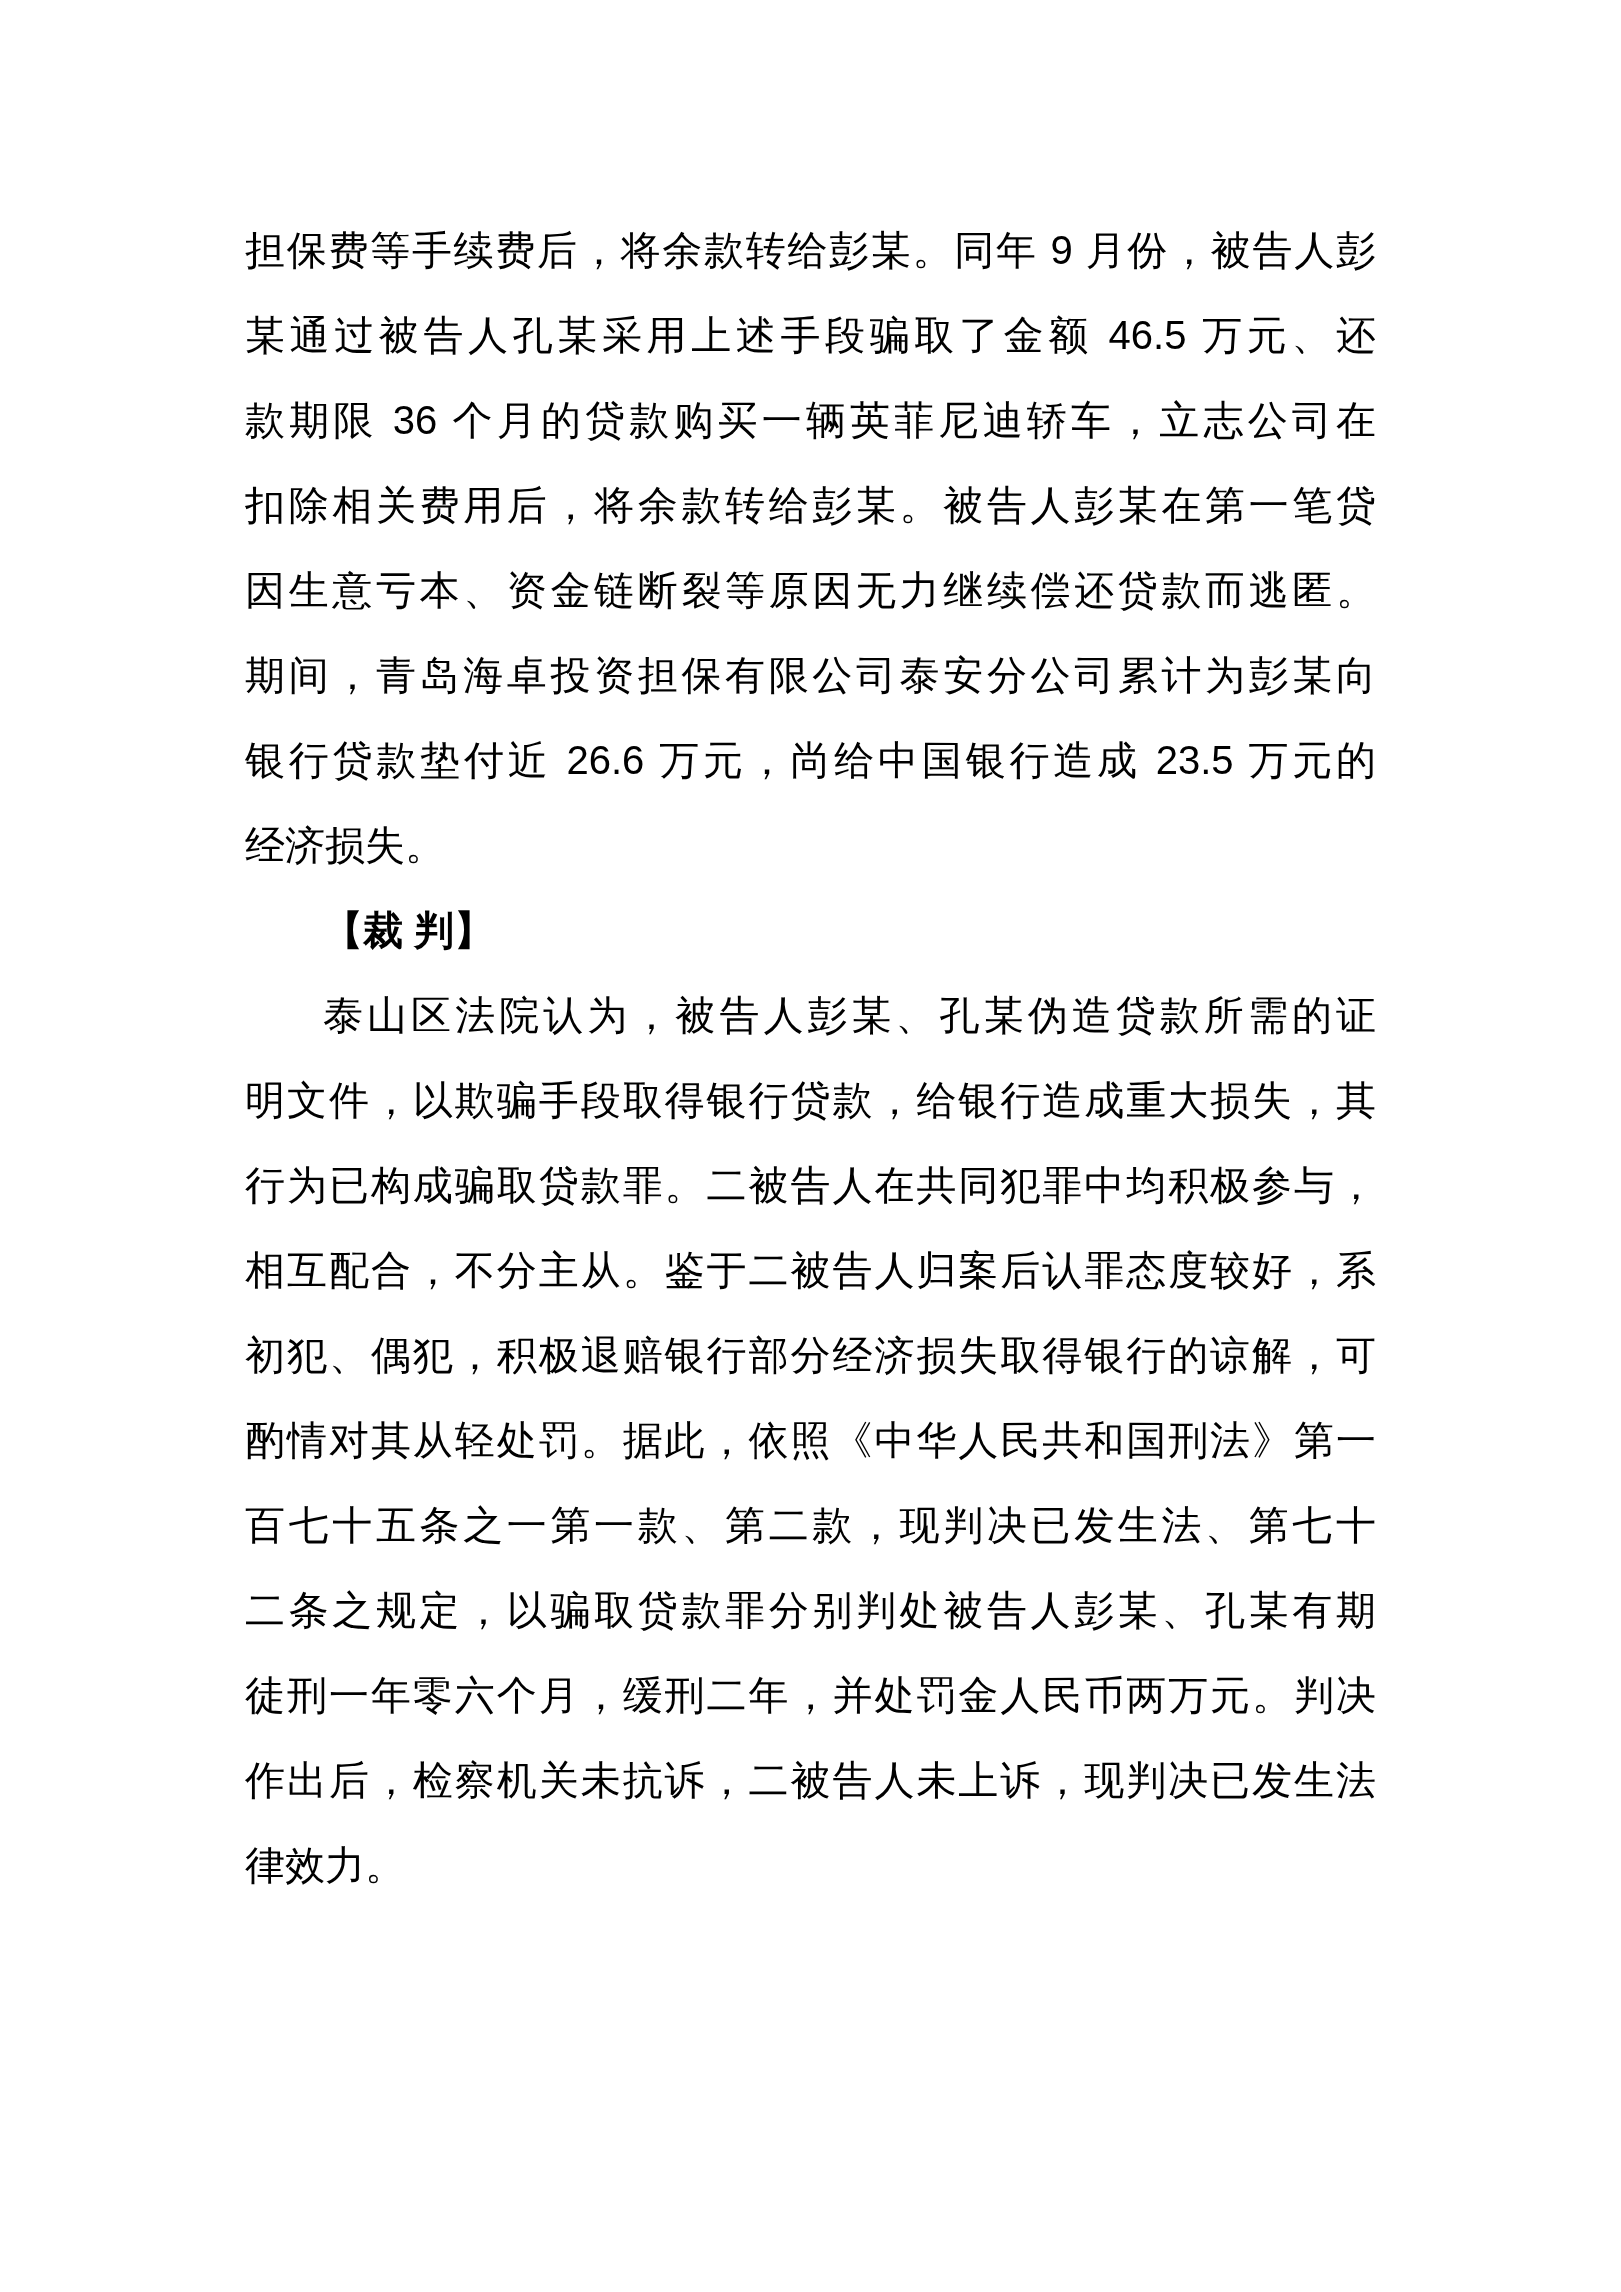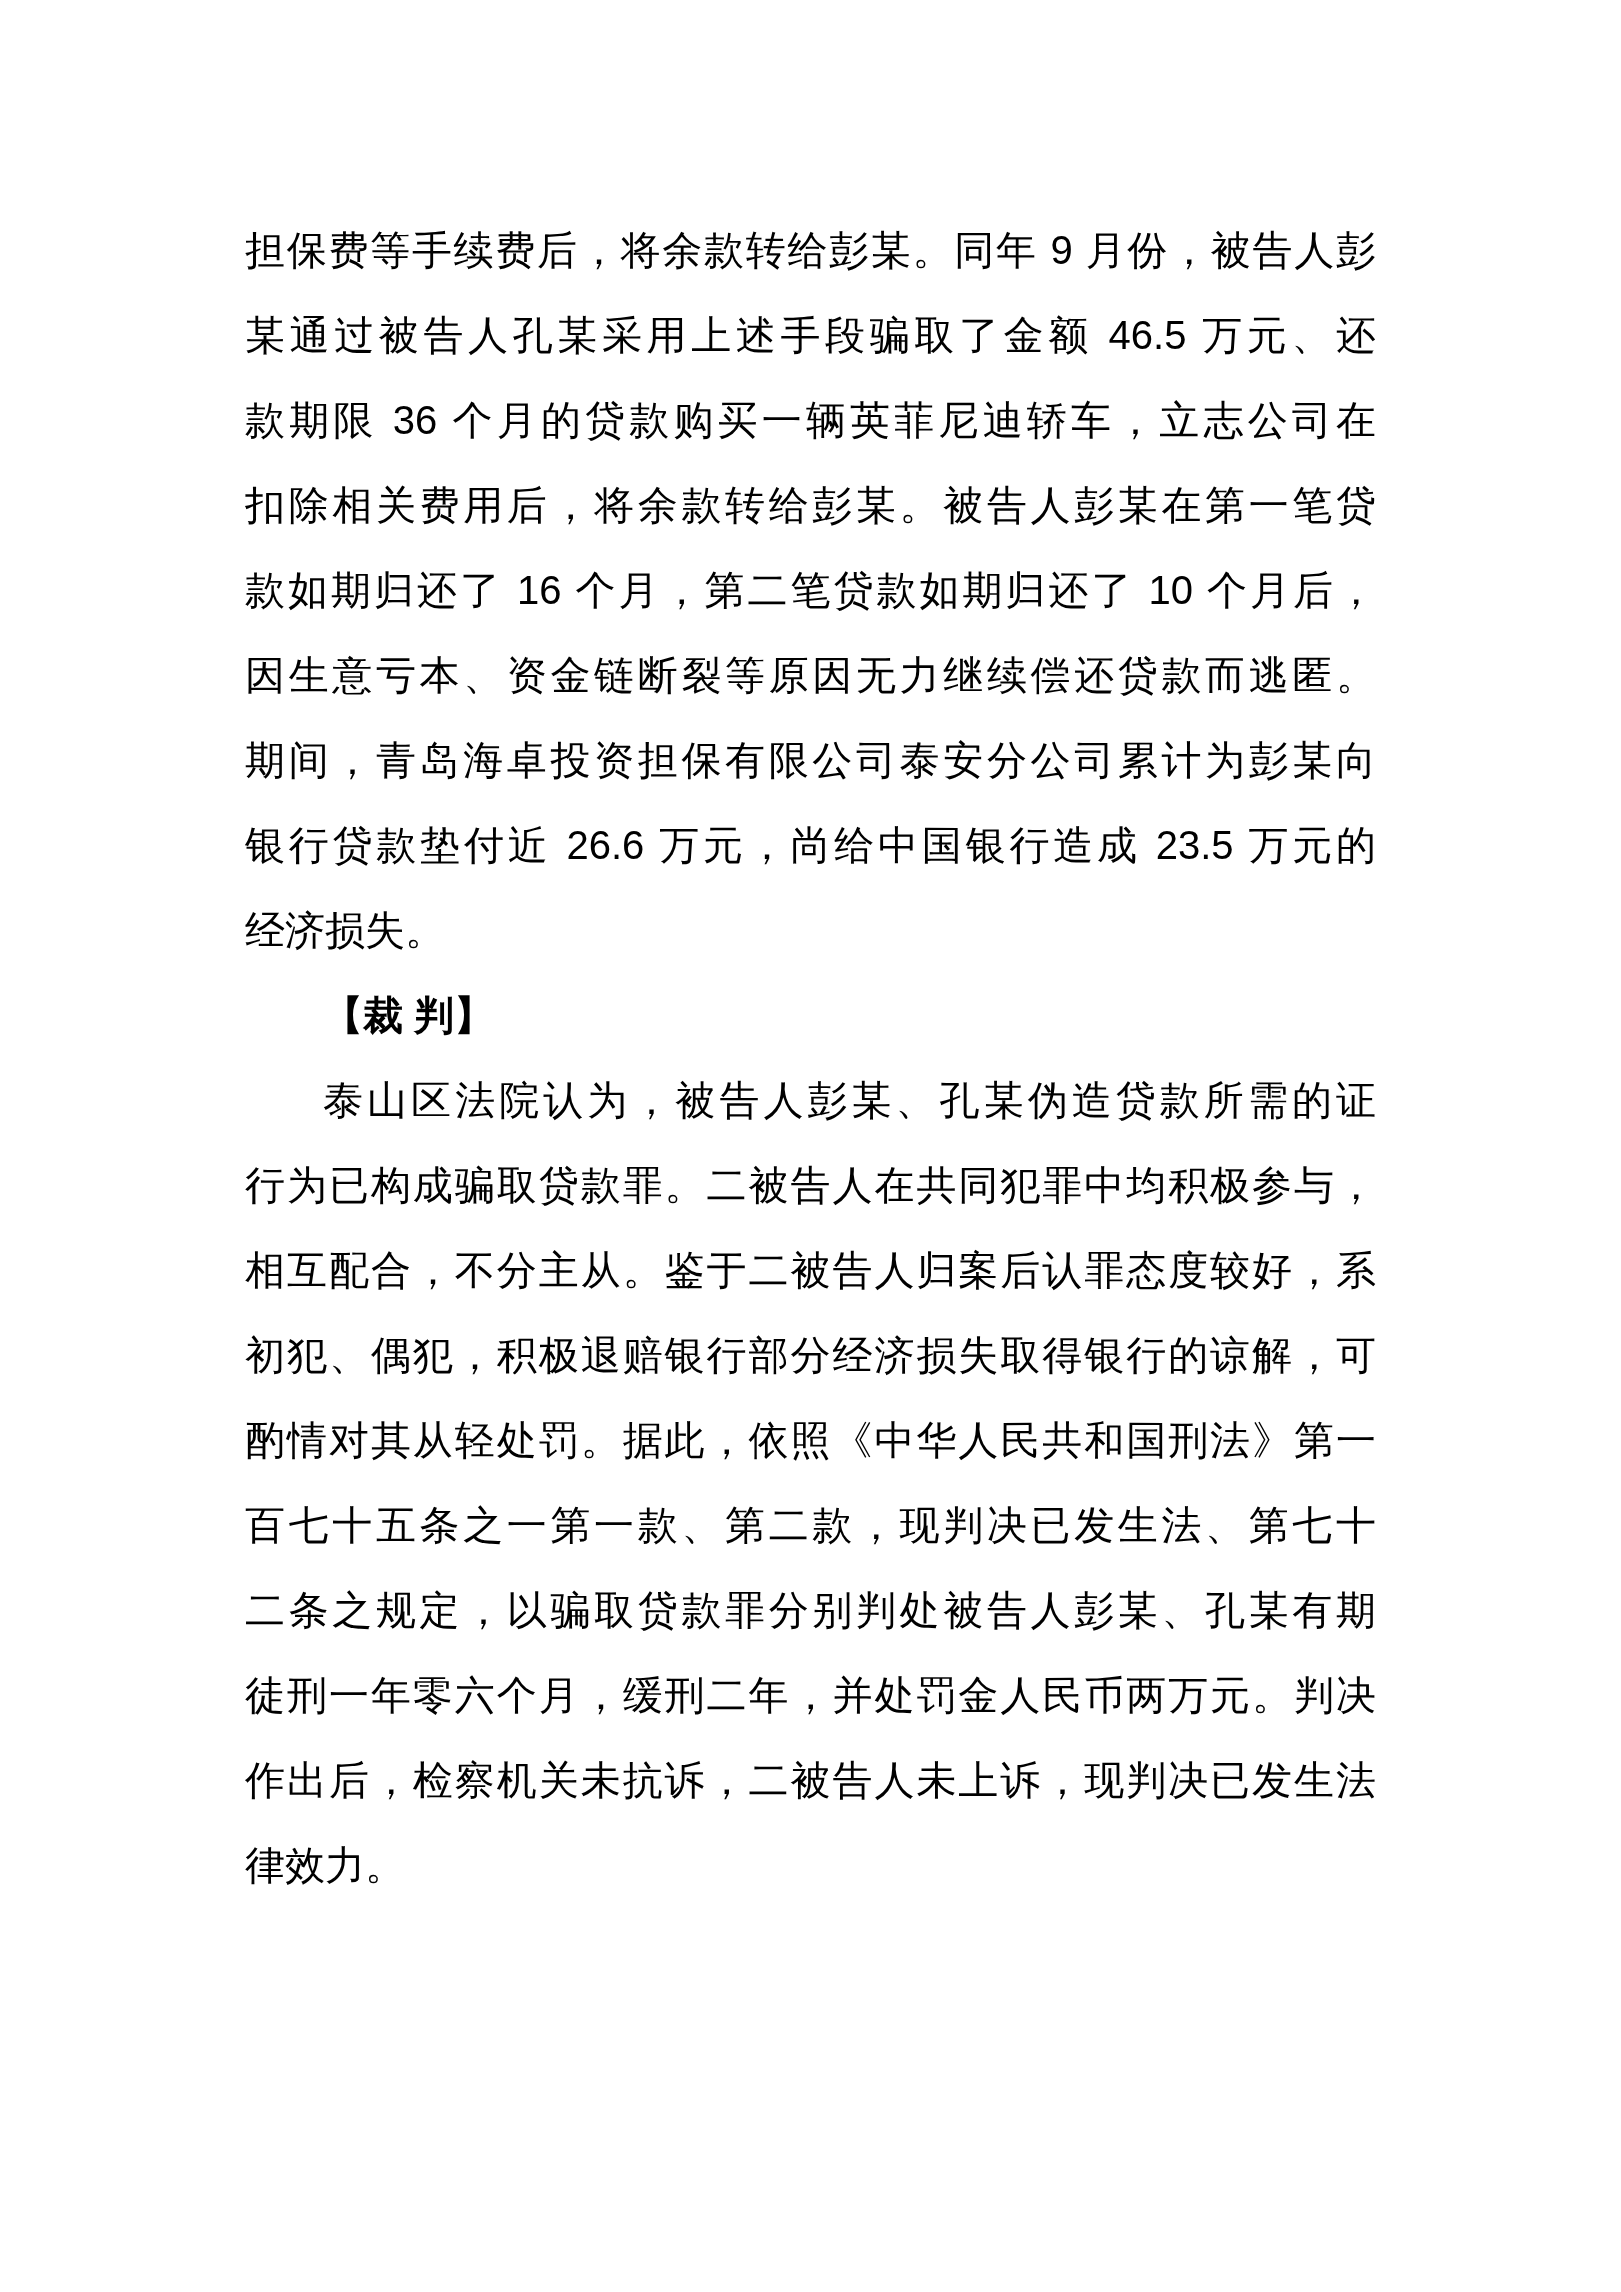--- a/index.html
+++ b/index.html
@@ -48,27 +48,27 @@
 </style>
 </head>
 <body>
 
 <div class="page">
   <div class="doc-body">
       <div class="line">担保费等手续费后，将余款转给彭某。同年 9 月份，被告人彭</div>
       <div class="line">某通过被告人孔某采用上述手段骗取了金额 46.5 万元、还</div>
       <div class="line">款期限 36 个月的贷款购买一辆英菲尼迪轿车，立志公司在</div>
       <div class="line">扣除相关费用后，将余款转给彭某。被告人彭某在第一笔贷</div>
-      <div class="line">款如期归还了 16 个月，第二笔贷款如期归还了 10 个月后，</div>
       <div class="line">因生意亏本、资金链断裂等原因无力继续偿还贷款而逃匿。</div>
       <div class="line">期间，青岛海卓投资担保有限公司泰安分公司累计为彭某向</div>
       <div class="line">银行贷款垫付近 26.6 万元，尚给中国银行造成 23.5 万元的</div>
       <div class="line last">经济损失。</div>
       <div class="heading">【裁 判】</div>
       <div class="line indent">泰山区法院认为，被告人彭某、孔某伪造贷款所需的证</div>
+      <div class="line">明文件，以欺骗手段取得银行贷款，给银行造成重大损失，其</div>
       <div class="line">行为已构成骗取贷款罪。二被告人在共同犯罪中均积极参与，</div>
       <div class="line">相互配合，不分主从。鉴于二被告人归案后认罪态度较好，系</div>
       <div class="line">初犯、偶犯，积极退赔银行部分经济损失取得银行的谅解，可</div>
       <div class="line">酌情对其从轻处罚。据此，依照《中华人民共和国刑法》第一</div>
       <div class="line">百七十五条之一第一款、第二款，现判决已发生法、第七十</div>
       <div class="line">二条之规定，以骗取贷款罪分别判处被告人彭某、孔某有期</div>
       <div class="line">徒刑一年零六个月，缓刑二年，并处罚金人民币两万元。判决</div>
       <div class="line">作出后，检察机关未抗诉，二被告人未上诉，现判决已发生法</div>
       <div class="line last">律效力。</div>
     </div>

